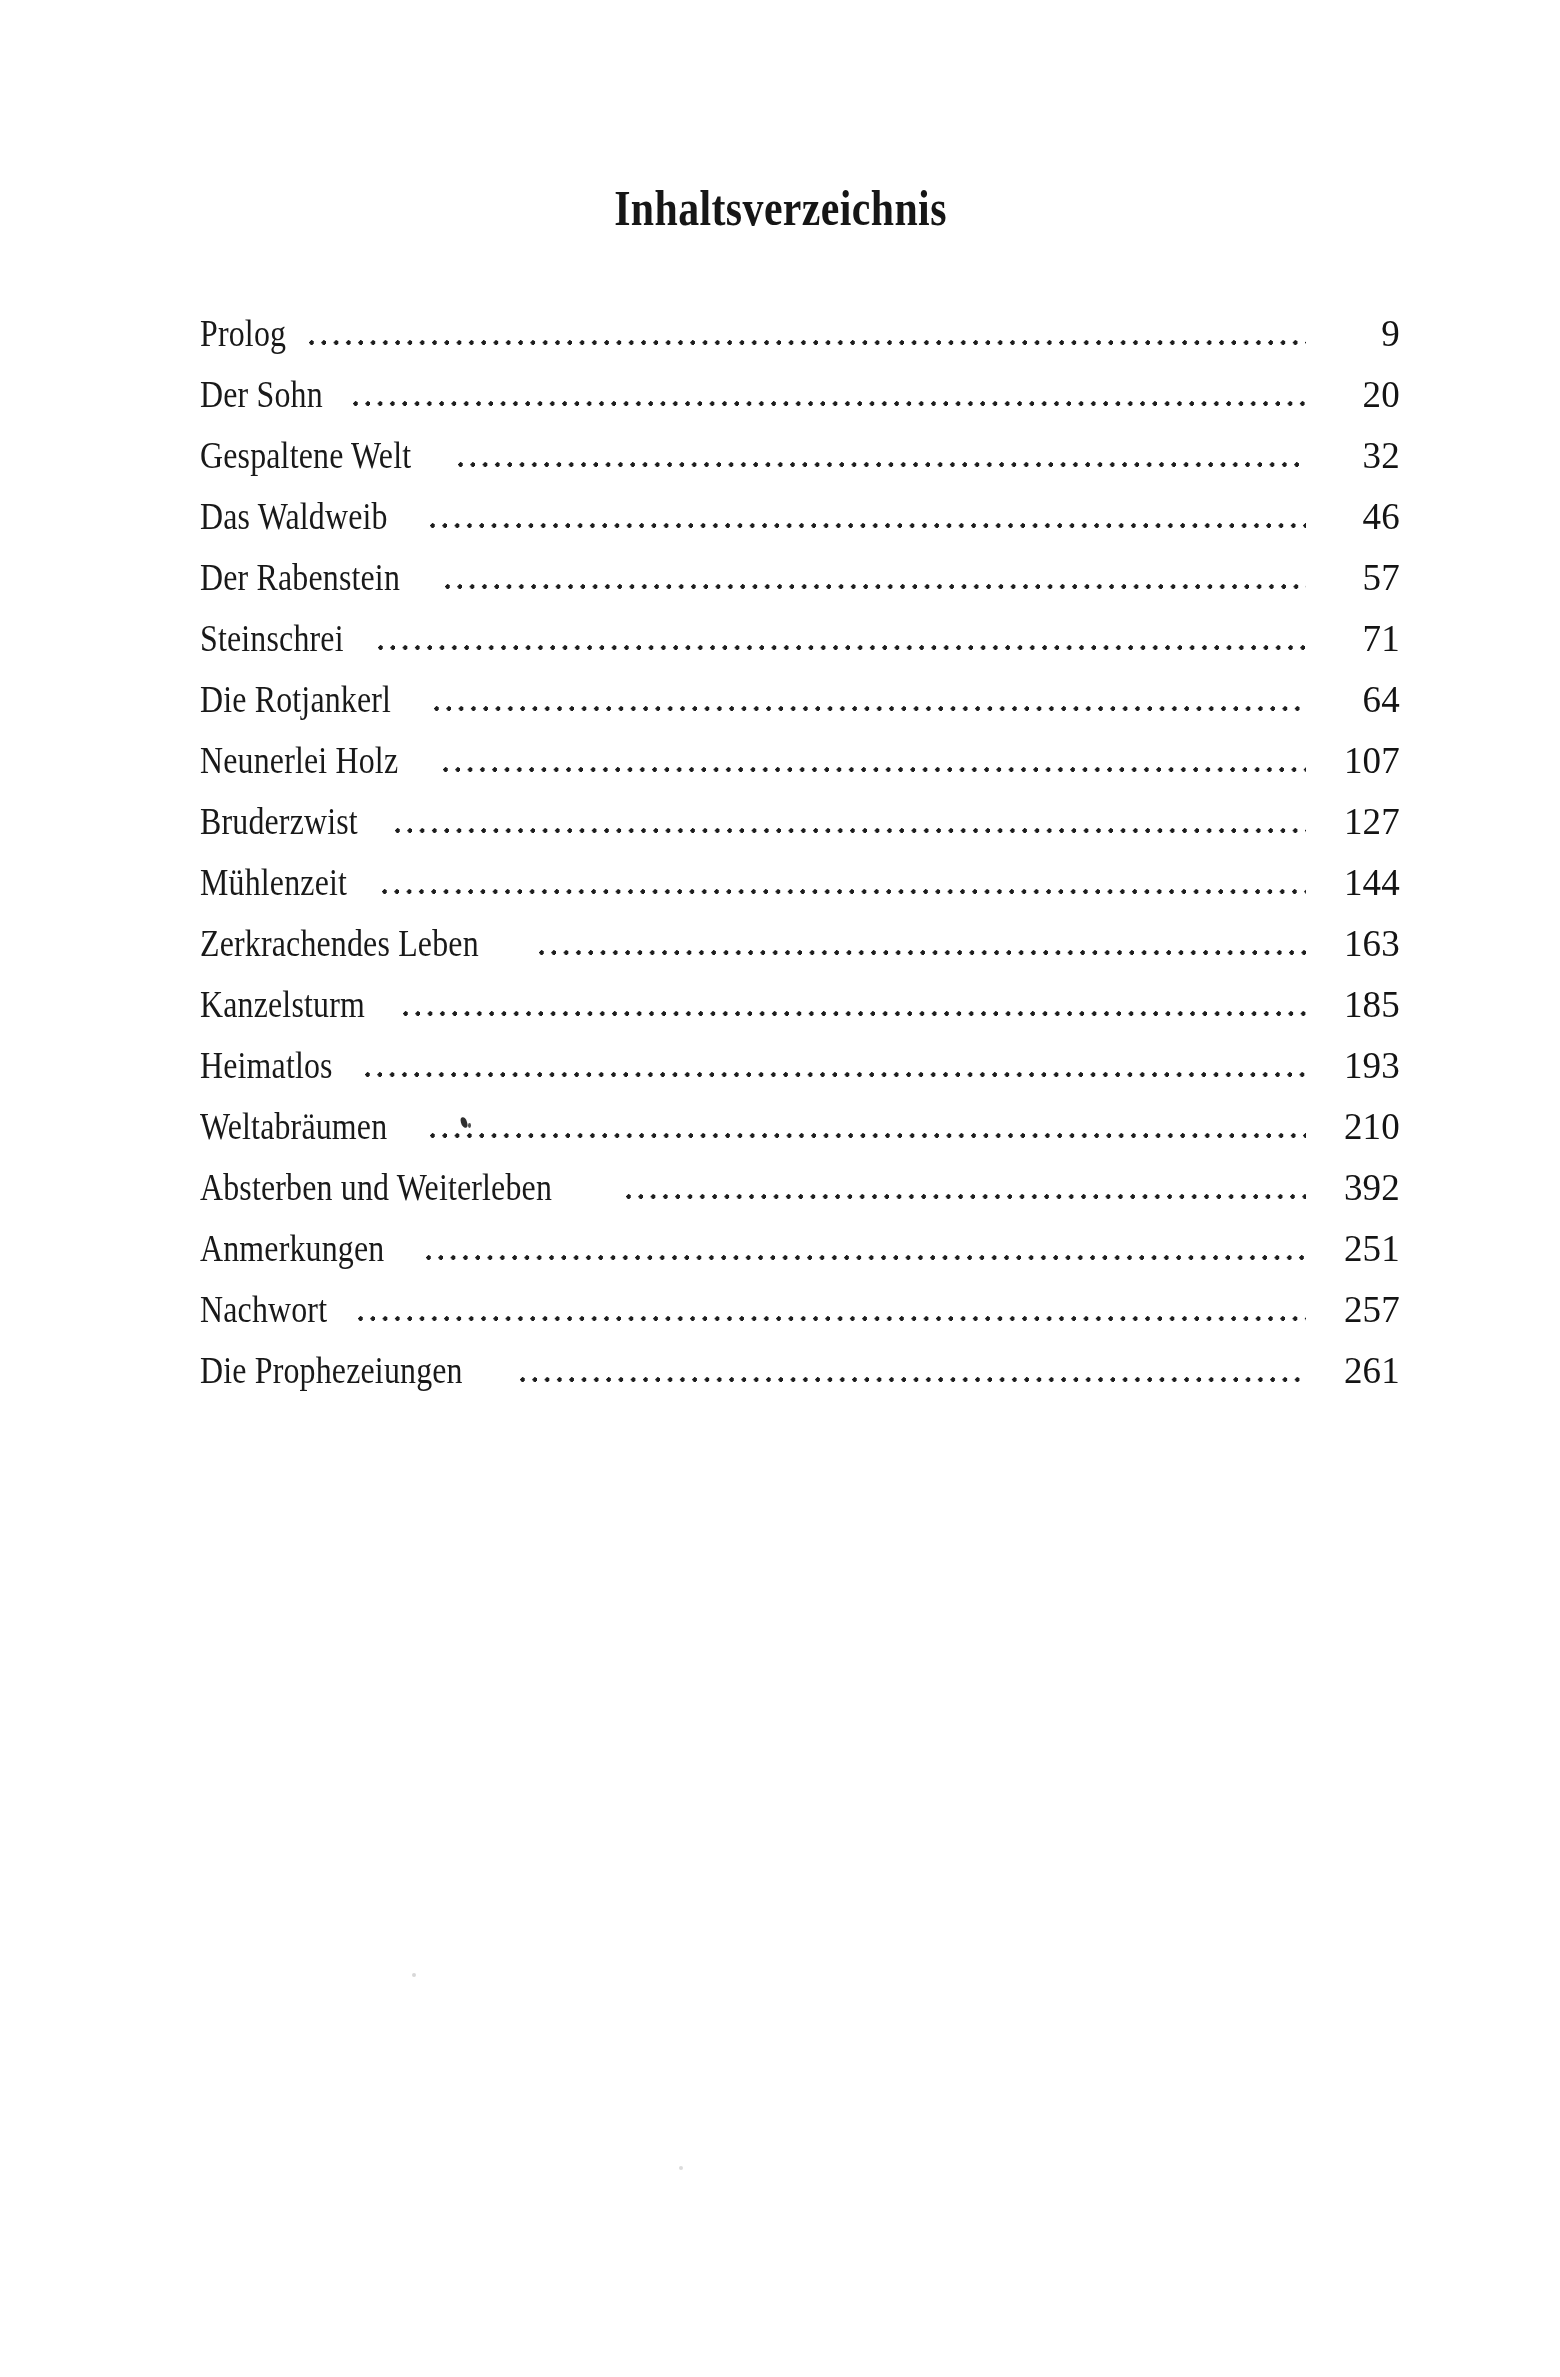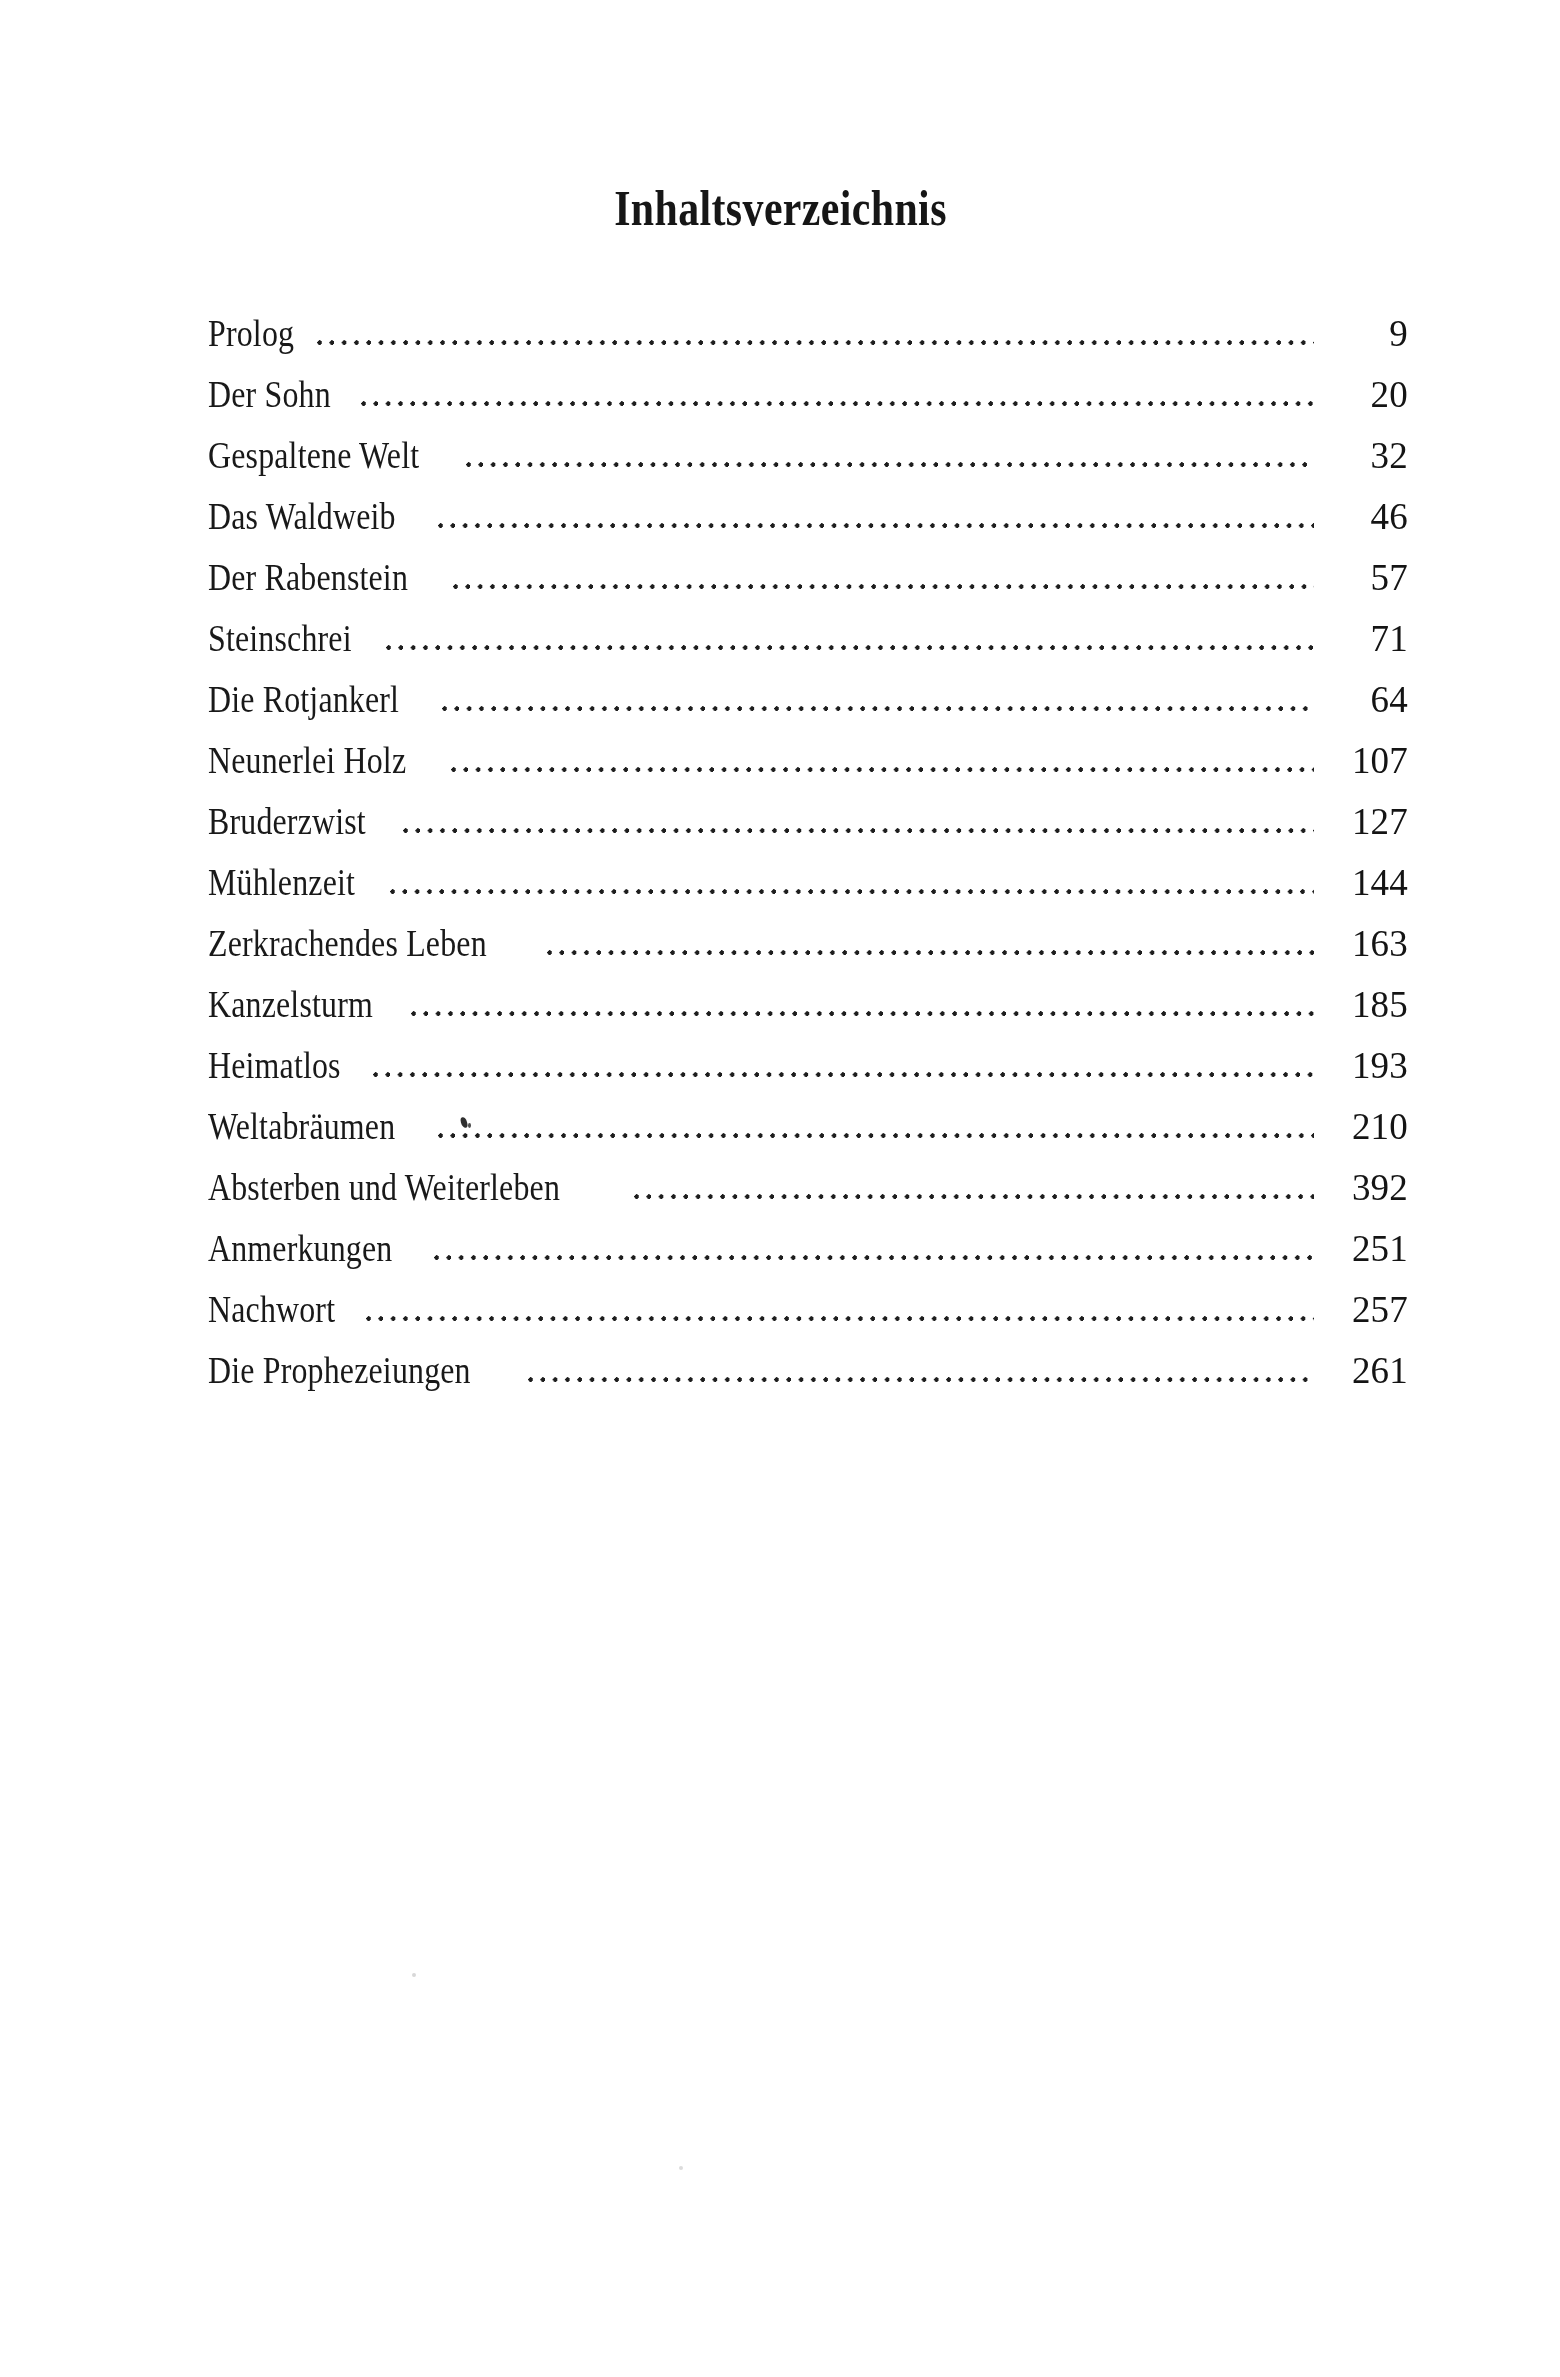--- a/index.html
+++ b/index.html
@@ -35,21 +35,21 @@
     letter-spacing: 0.5px;
     color: #161616;
     transform: scaleX(0.82);
     transform-origin: center top;
   }
 
   
   .toc-list {
     position: absolute;
     top: 314px;
-    left: 208px;
+    left: 200px;
     width: 1200px;
   }
 
   .toc-row {
     display: flex;
     align-items: baseline;
     height: 61px;
     width: 100%;
   }
 

